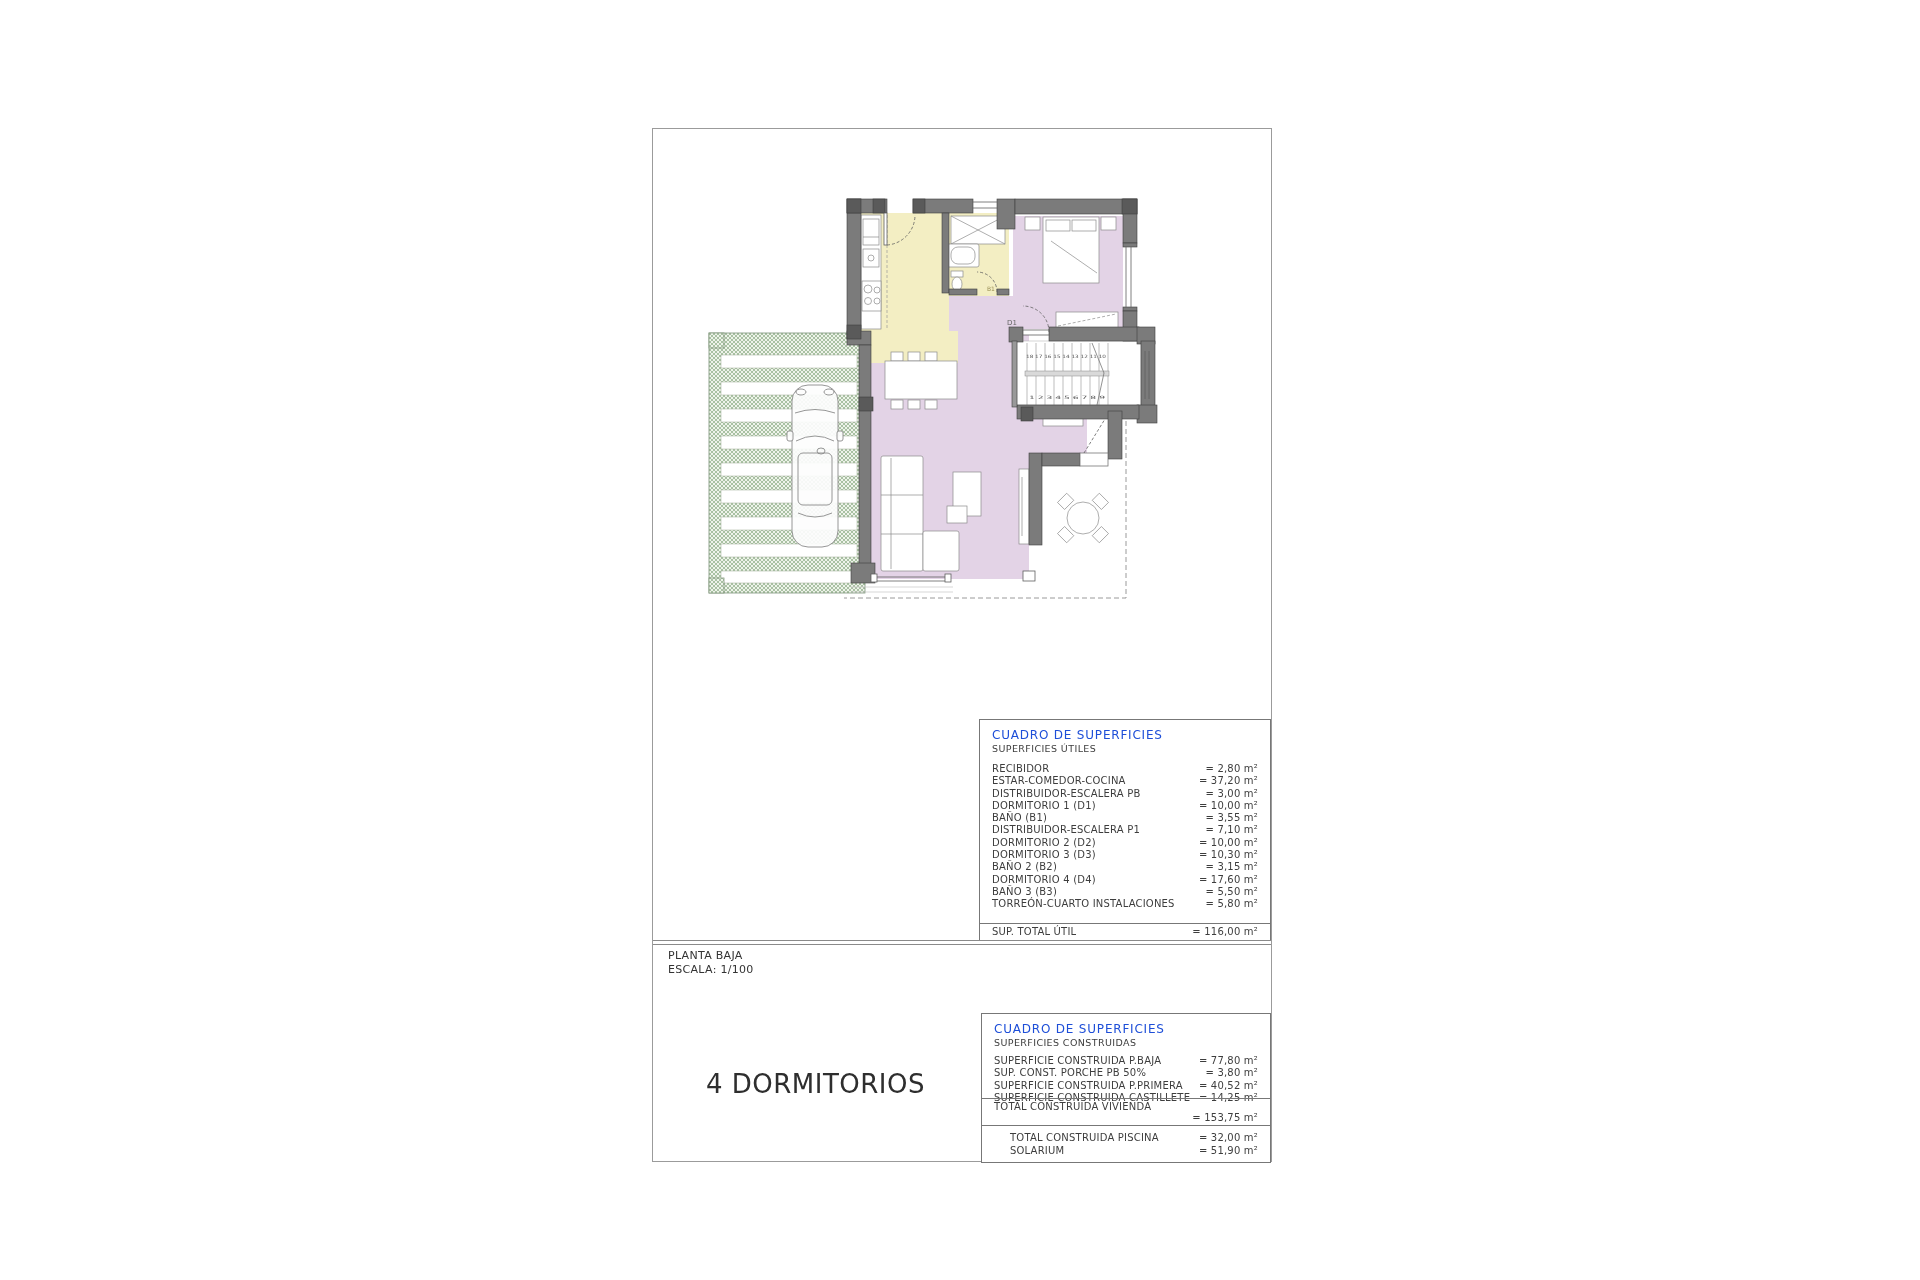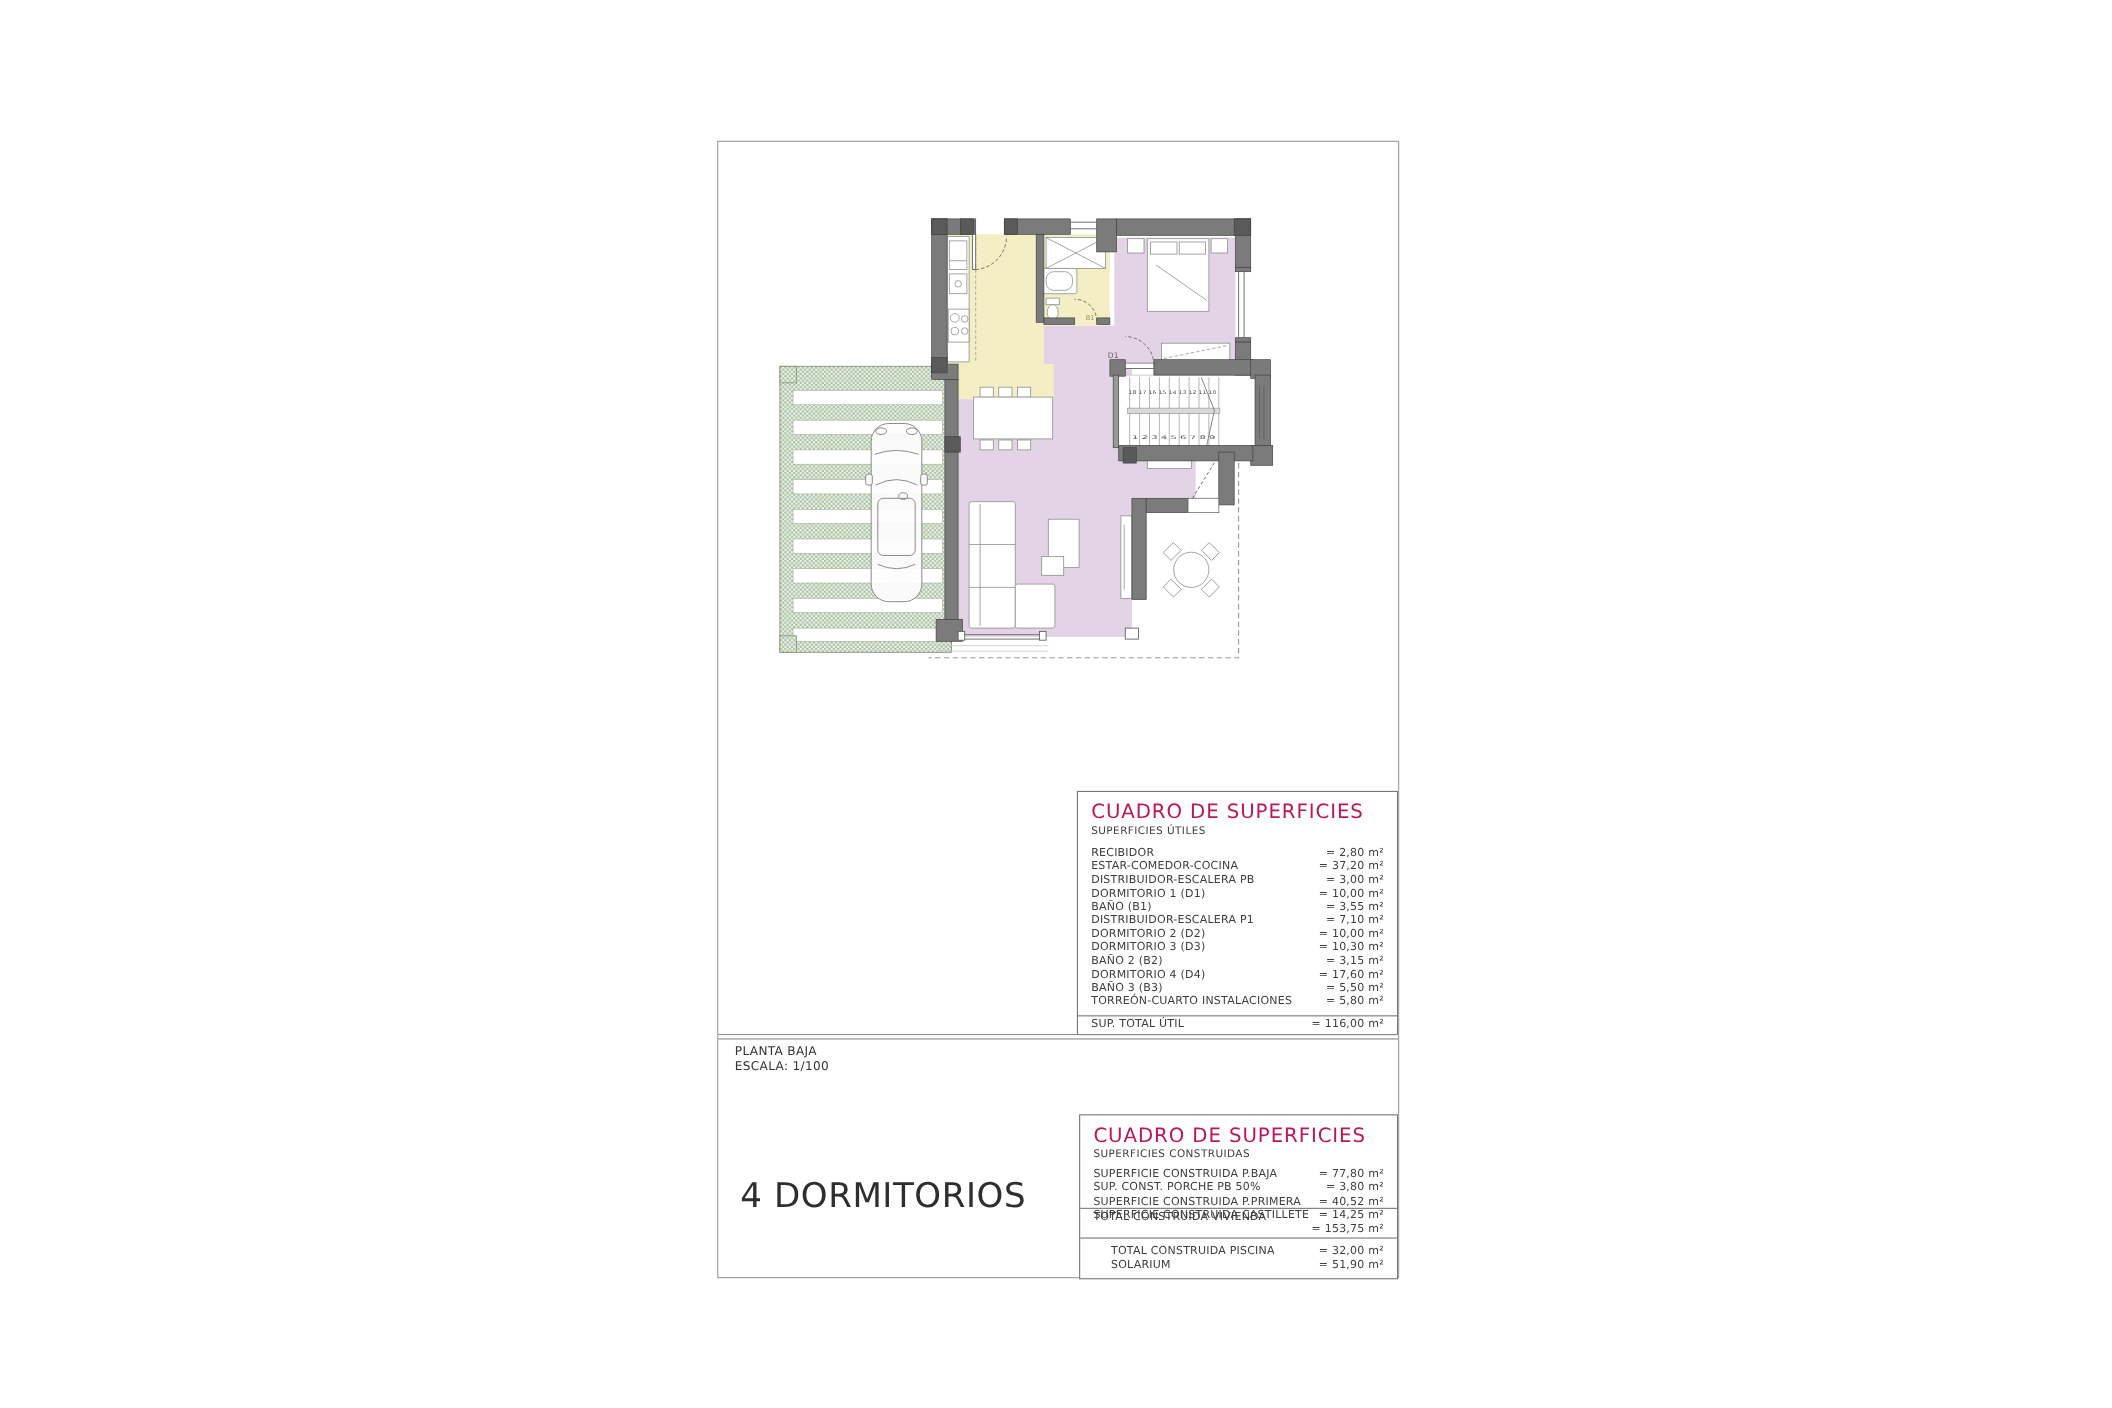--- a/index.html
+++ b/index.html
@@ -5,26 +5,26 @@
   html,body{margin:0;padding:0;background:#ffffff;}
   body{width:1920px;height:1280px;position:relative;overflow:hidden;
        font-family:"DejaVu Sans","Liberation Sans",sans-serif;color:#3d3d3d;}
   .sheet{position:absolute;left:652px;top:128px;width:618px;height:1032px;
          border:1px solid #9b9b9b;background:#fff;}
   .plan-svg{position:absolute;left:0;top:0;width:618px;height:1032px;}
   .divider{position:absolute;left:0;right:0;top:811px;height:3px;
            border-top:1px solid #8a8a8a;border-bottom:1px solid #8a8a8a;}
   .plan-label{position:absolute;left:15px;top:820px;font-size:11px;line-height:14px;
               letter-spacing:.3px;color:#333;}
-  .big-title{position:absolute;left:20px;top:940px;width:285px;
-             font-size:31px;color:#2e2e2e;letter-spacing:.5px;white-space:nowrap;}
+  .big-title{position:absolute;left:20px;top:940px;width:285px;text-align:center;
+             font-size:26px;color:#2e2e2e;letter-spacing:.5px;white-space:nowrap;}
   .areas-table{position:absolute;border:1px solid #777;background:#fff;color:#3d3d3d;}
   .t1{left:326px;top:590px;width:290px;height:220px;}
   .t2{left:328px;top:884px;width:288px;height:148px;}
-  .t-title{margin:8px 12px 0 12px;font-size:18px;letter-spacing:.8px;color:#be185d;white-space:nowrap;}
+  .t-title{margin:8px 12px 0 12px;font-size:12px;letter-spacing:.8px;color:#1d4ed8;white-space:nowrap;}
   .t-sub{margin:1px 12px 0 12px;font-size:9.5px;letter-spacing:.4px;}
   .t-rows{margin:9px 12px 0 12px;}
   .t2 .t-rows{margin-top:7px;}
   .row{display:flex;font-size:10px;line-height:12.3px;letter-spacing:.2px;white-space:nowrap;}
   .val{margin-left:auto;text-align:right;min-width:62px;}
   .total-row{position:absolute;left:0;right:0;bottom:0;border-top:1px solid #777;
              padding:2px 12px 3px;display:flex;font-size:10px;letter-spacing:.2px;white-space:nowrap;}
   .t2 .total-row{bottom:auto;top:84px;border-bottom:1px solid #777;padding:2px 12px 2px;flex-direction:column;}
   .extra-rows{position:absolute;left:28px;right:12px;bottom:5px;}
   text{font-family:"DejaVu Sans","Liberation Sans",sans-serif;}

